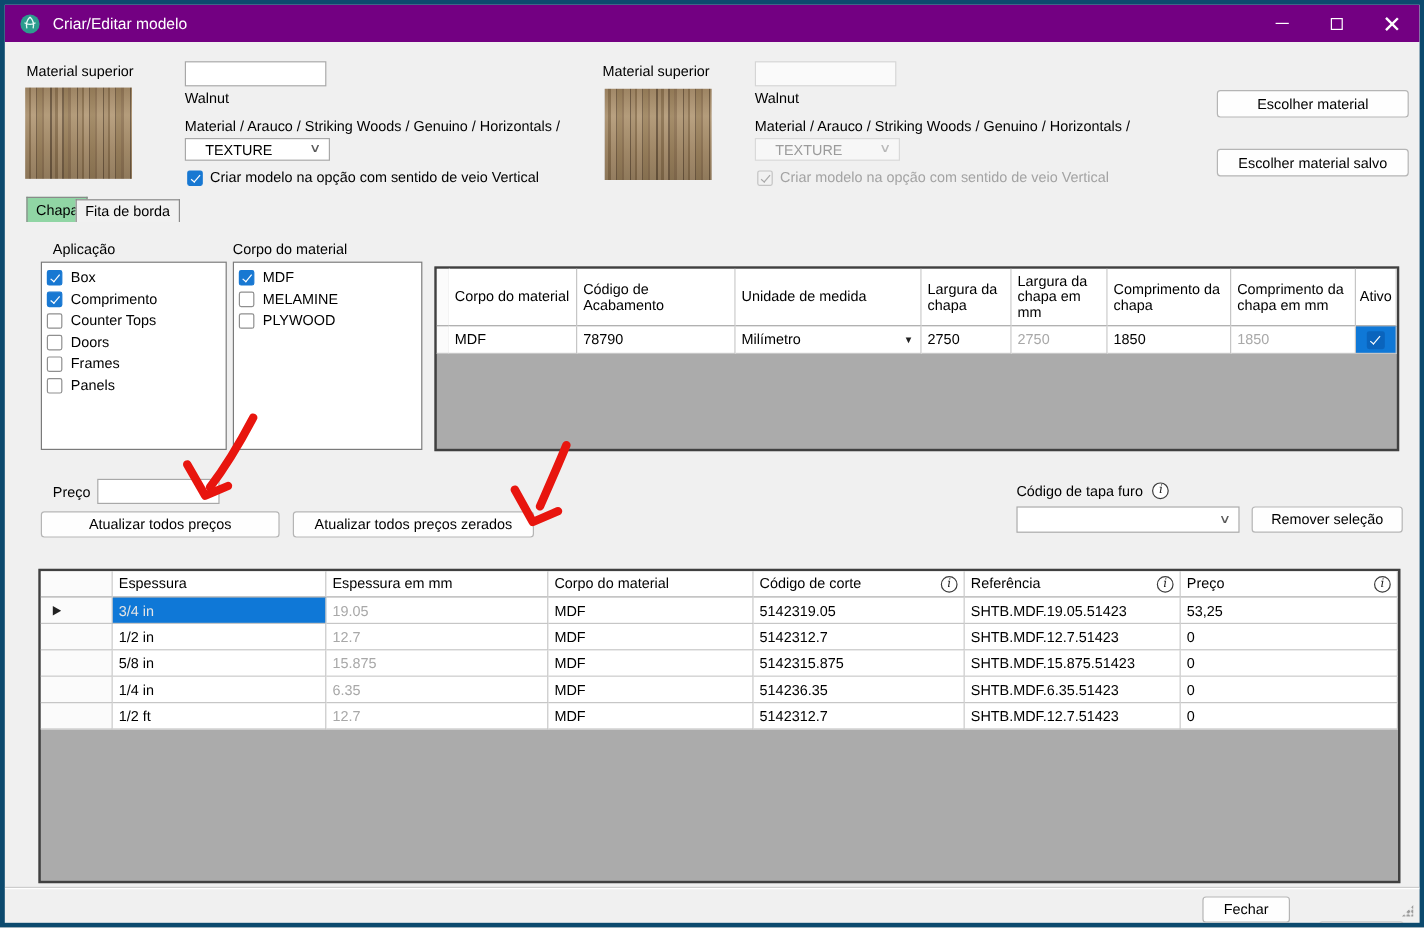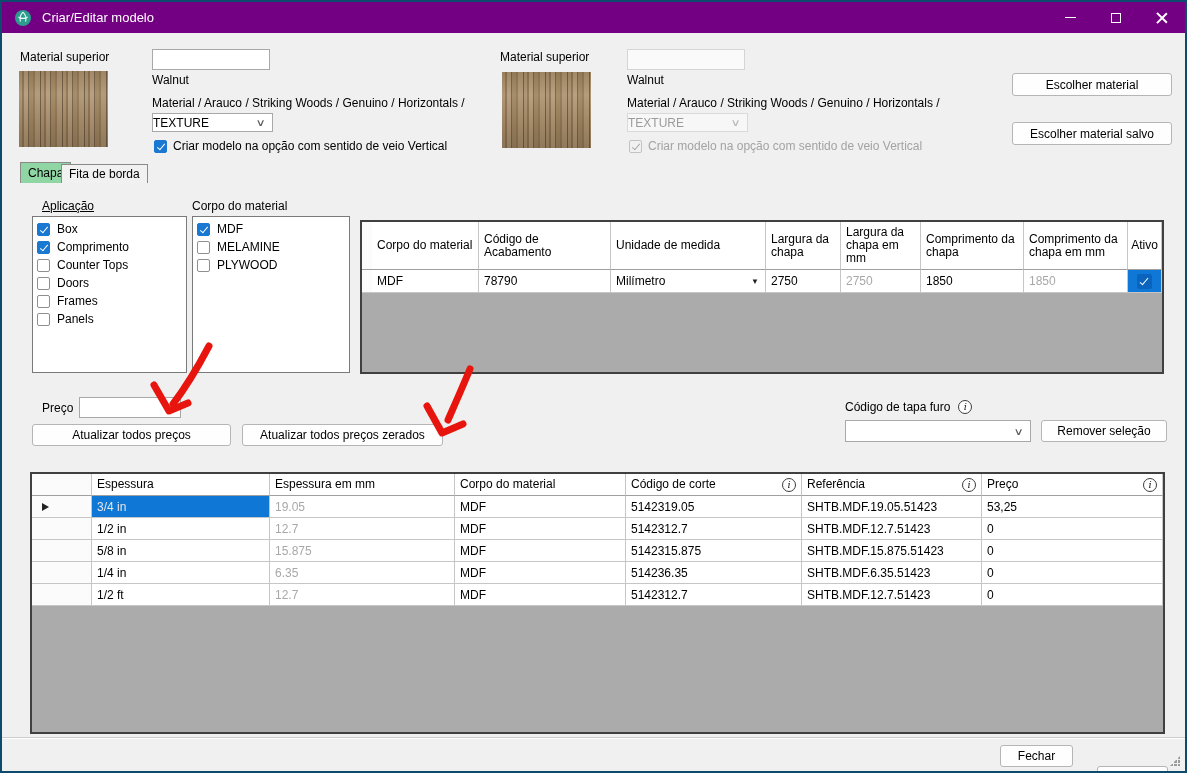--- a/index.html
+++ b/index.html
@@ -1,18 +1,18 @@
 <!DOCTYPE html>
 <html><head>
 <meta charset="utf-8">
 <style>
   * { margin:0; padding:0; box-sizing:border-box; }
   html,body { background:#cfcfcf; font-family:"Liberation Sans","DejaVu Sans",sans-serif; }
   .window{ position:relative; width:1187px; height:773px; background:#f0f0f0;
-           border:2px solid #0c4a6e; overflow:hidden; font-size:12px; color:#000; }
+           border:4px solid #0c4a6e; overflow:hidden; font-size:12px; color:#000; }
 
   
   .titlebar{ position:absolute; left:0; top:0; right:0; height:31px; background:#730082;
              display:flex; align-items:center; color:#fff; }
   .titlebar .app-icon{ width:18px; height:18px; margin-left:12px; }
   .titlebar .title{ margin-left:10px; font-size:13px; }
   .win-controls{ margin-left:auto; display:flex; height:100%; }
   .win-btn{ width:46px; height:100%; display:flex; align-items:center; justify-content:center; cursor:default; }
   .glyph-min{ width:11px; height:1px; background:#fff; }
   .glyph-max{ width:10px; height:10px; border:1px solid #fff; }
@@ -20,21 +20,21 @@
   .glyph-close::before,.glyph-close::after{ content:""; position:absolute; left:5px; top:-1px; width:1.5px; height:14px; background:#fff; }
   .glyph-close::before{ transform:rotate(45deg);} .glyph-close::after{ transform:rotate(-45deg);}
 
   
   .lbl{ position:absolute; white-space:nowrap; }
   .btn{ position:absolute; background:#fefefe; border:1px solid #b5b5b5; border-radius:3px;
         display:flex; align-items:center; justify-content:center; font-size:12px; }
   .tbox{ position:absolute; background:#fff; border:1px solid #a8a8a8; padding:0 4px; font-size:12px; }
   .tbox.disabled{ background:#fafafa; border-color:#d5d5d5; }
   .combo{ position:absolute; background:#fff; border:1px solid #a8a8a8; display:flex;
-          align-items:center; padding-left:0; font-size:12px; }
+          align-items:center; padding-left:16px; font-size:12px; }
   .combo .chev{ margin-left:auto; margin-right:8px; color:#5a5a5a; font-size:10px; transform:scaleX(1.4); }
   .combo.disabled{ background:#f7f7f7; border-color:#d9d9d9; color:#9b9b9b; }
   .combo.disabled .chev{ color:#b9b9b9; }
 
   .cb{ position:relative; width:13px; height:13px; background:#fff; border:1px solid #8f8f8f;
        border-radius:2px; flex:0 0 13px; display:inline-block; }
   .cb.checked{ background:#1878d2; border-color:#1878d2; }
   .cb.checked::after{ content:""; position:absolute; left:4px; top:1px; width:3px; height:7px;
        border:solid #fff; border-width:0 1.8px 1.8px 0; transform:rotate(40deg); }
   .cb.dis{ background:#f1f1f1; border-color:#c3c3c3; }
@@ -138,21 +138,21 @@
     <span class="cb dis checked"></span>
     <span>Criar modelo na opção com sentido de veio Vertical</span>
   </div>
 
   <button class="btn" style="left:1010px;top:71px;width:160px;height:23px;">Escolher material</button>
   <button class="btn" style="left:1010px;top:120px;width:160px;height:23px;">Escolher material salvo</button>
 
   <div class="tab active" style="left:18px;top:160px;height:21px;">Chapa</div>
   <div class="tab" style="left:59px;top:162px;height:19px;">Fita de borda</div>
 
-  <div class="lbl" style="left:40px;top:197px;text-decoration:underline;">Aplicação</div>
+  <div class="lbl" style="left:40px;top:197px;">Aplicação</div>
   <div class="listbox" style="left:30px;top:214px;width:155px;height:157px;">
     <div class="li">
         <span class="cb checked"></span>
         <span>Box</span>
       </div>
     <div class="li">
         <span class="cb checked"></span>
         <span>Comprimento</span>
       </div>
     <div class="li">

